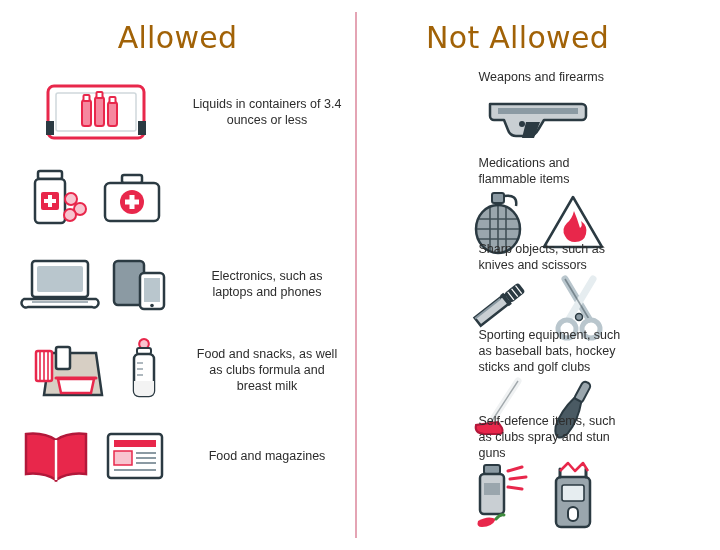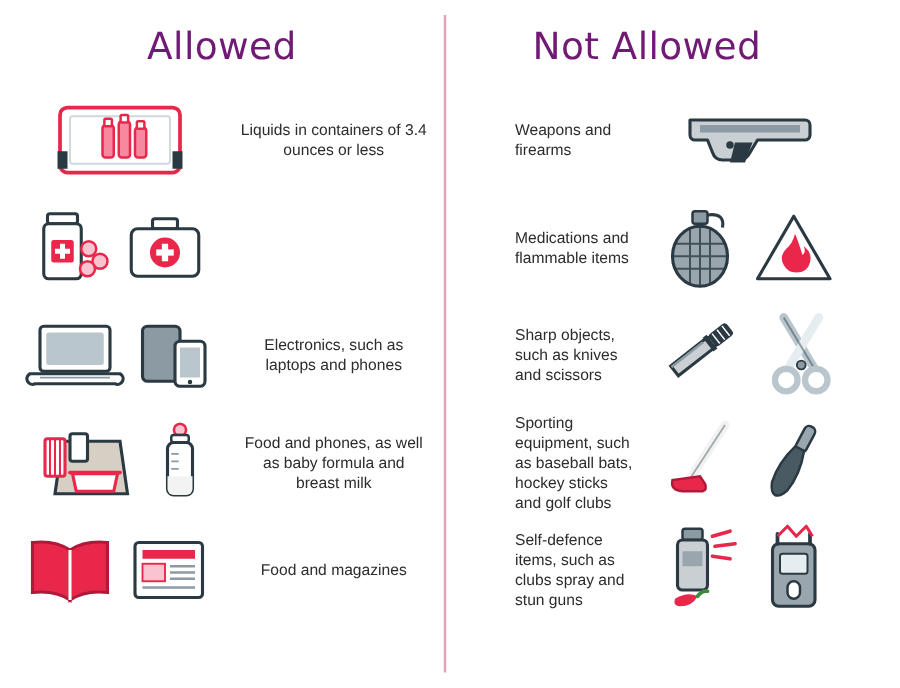--- a/index.html
+++ b/index.html
@@ -36,38 +36,38 @@
     box-sizing: border-box;
   }
   .col-left { left: 0; }
   .col-right { left: 340px; }
 
   .col-title {
     text-align: center;
     font-size: 30px;
     font-weight: 400;
     letter-spacing: 0.3px;
-    color: #701a75;
+    color: #a16207;
     margin-top: 20px;
     margin-bottom: 8px;
     font-family: "DejaVu Sans", sans-serif;
   }
 
   .rows {
     position: relative;
     padding-top: 6px;
   }
   .row {
     display: flex;
     align-items: center;
     height: 86px;
     box-sizing: border-box;
   }
   .col-left .row { flex-direction: row; text-align: center; }
-  .col-right .row { flex-direction: row; padding-left: 44px; }
+  .col-right .row { flex-direction: column; padding-left: 44px; }
 
   .art {
     width: 180px;
     min-width: 180px;
     height: 86px;
     display: flex;
     align-items: center;
     justify-content: center;
     gap: 10px;
   }
@@ -188,21 +188,21 @@
               <rect x="10" y="17" width="20" height="42" rx="5" fill="#ffffff" stroke="#2b3a42" stroke-width="2.5"></rect>
               <path d="M10 44 h20 v10 a5 5 0 0 1 -5 5 h-10 a5 5 0 0 1 -5 -5z" fill="#f3f3f3"></path>
               <g stroke="#8b9aa3" stroke-width="1.4">
                 <line x1="13" y1="26" x2="19" y2="26"></line>
                 <line x1="13" y1="32" x2="19" y2="32"></line>
                 <line x1="13" y1="38" x2="19" y2="38"></line>
               </g>
             </svg>
           </span>
         </div>
-        <div class="caption">Food and phones, as well as baby formula and breast milk</div>
+        <div class="caption">Food and snacks, as well as clubs formula and breast milk</div>
       </div>
 
       <div class="row">
         <div class="art">
           <span>
             <svg width="72" height="60" viewBox="0 0 72 60">
               <path d="M36 14 q-12 -8 -30 -6 v40 q18 -2 30 6z" fill="#e8274b" stroke="#b2183a" stroke-width="2.5"></path>
               <path d="M36 14 q12 -8 30 -6 v40 q-18 -2 -30 6z" fill="#e8274b" stroke="#b2183a" stroke-width="2.5"></path>
               <path d="M36 14 v40" stroke="#ffffff" stroke-width="2.5"></path>
             </svg>

